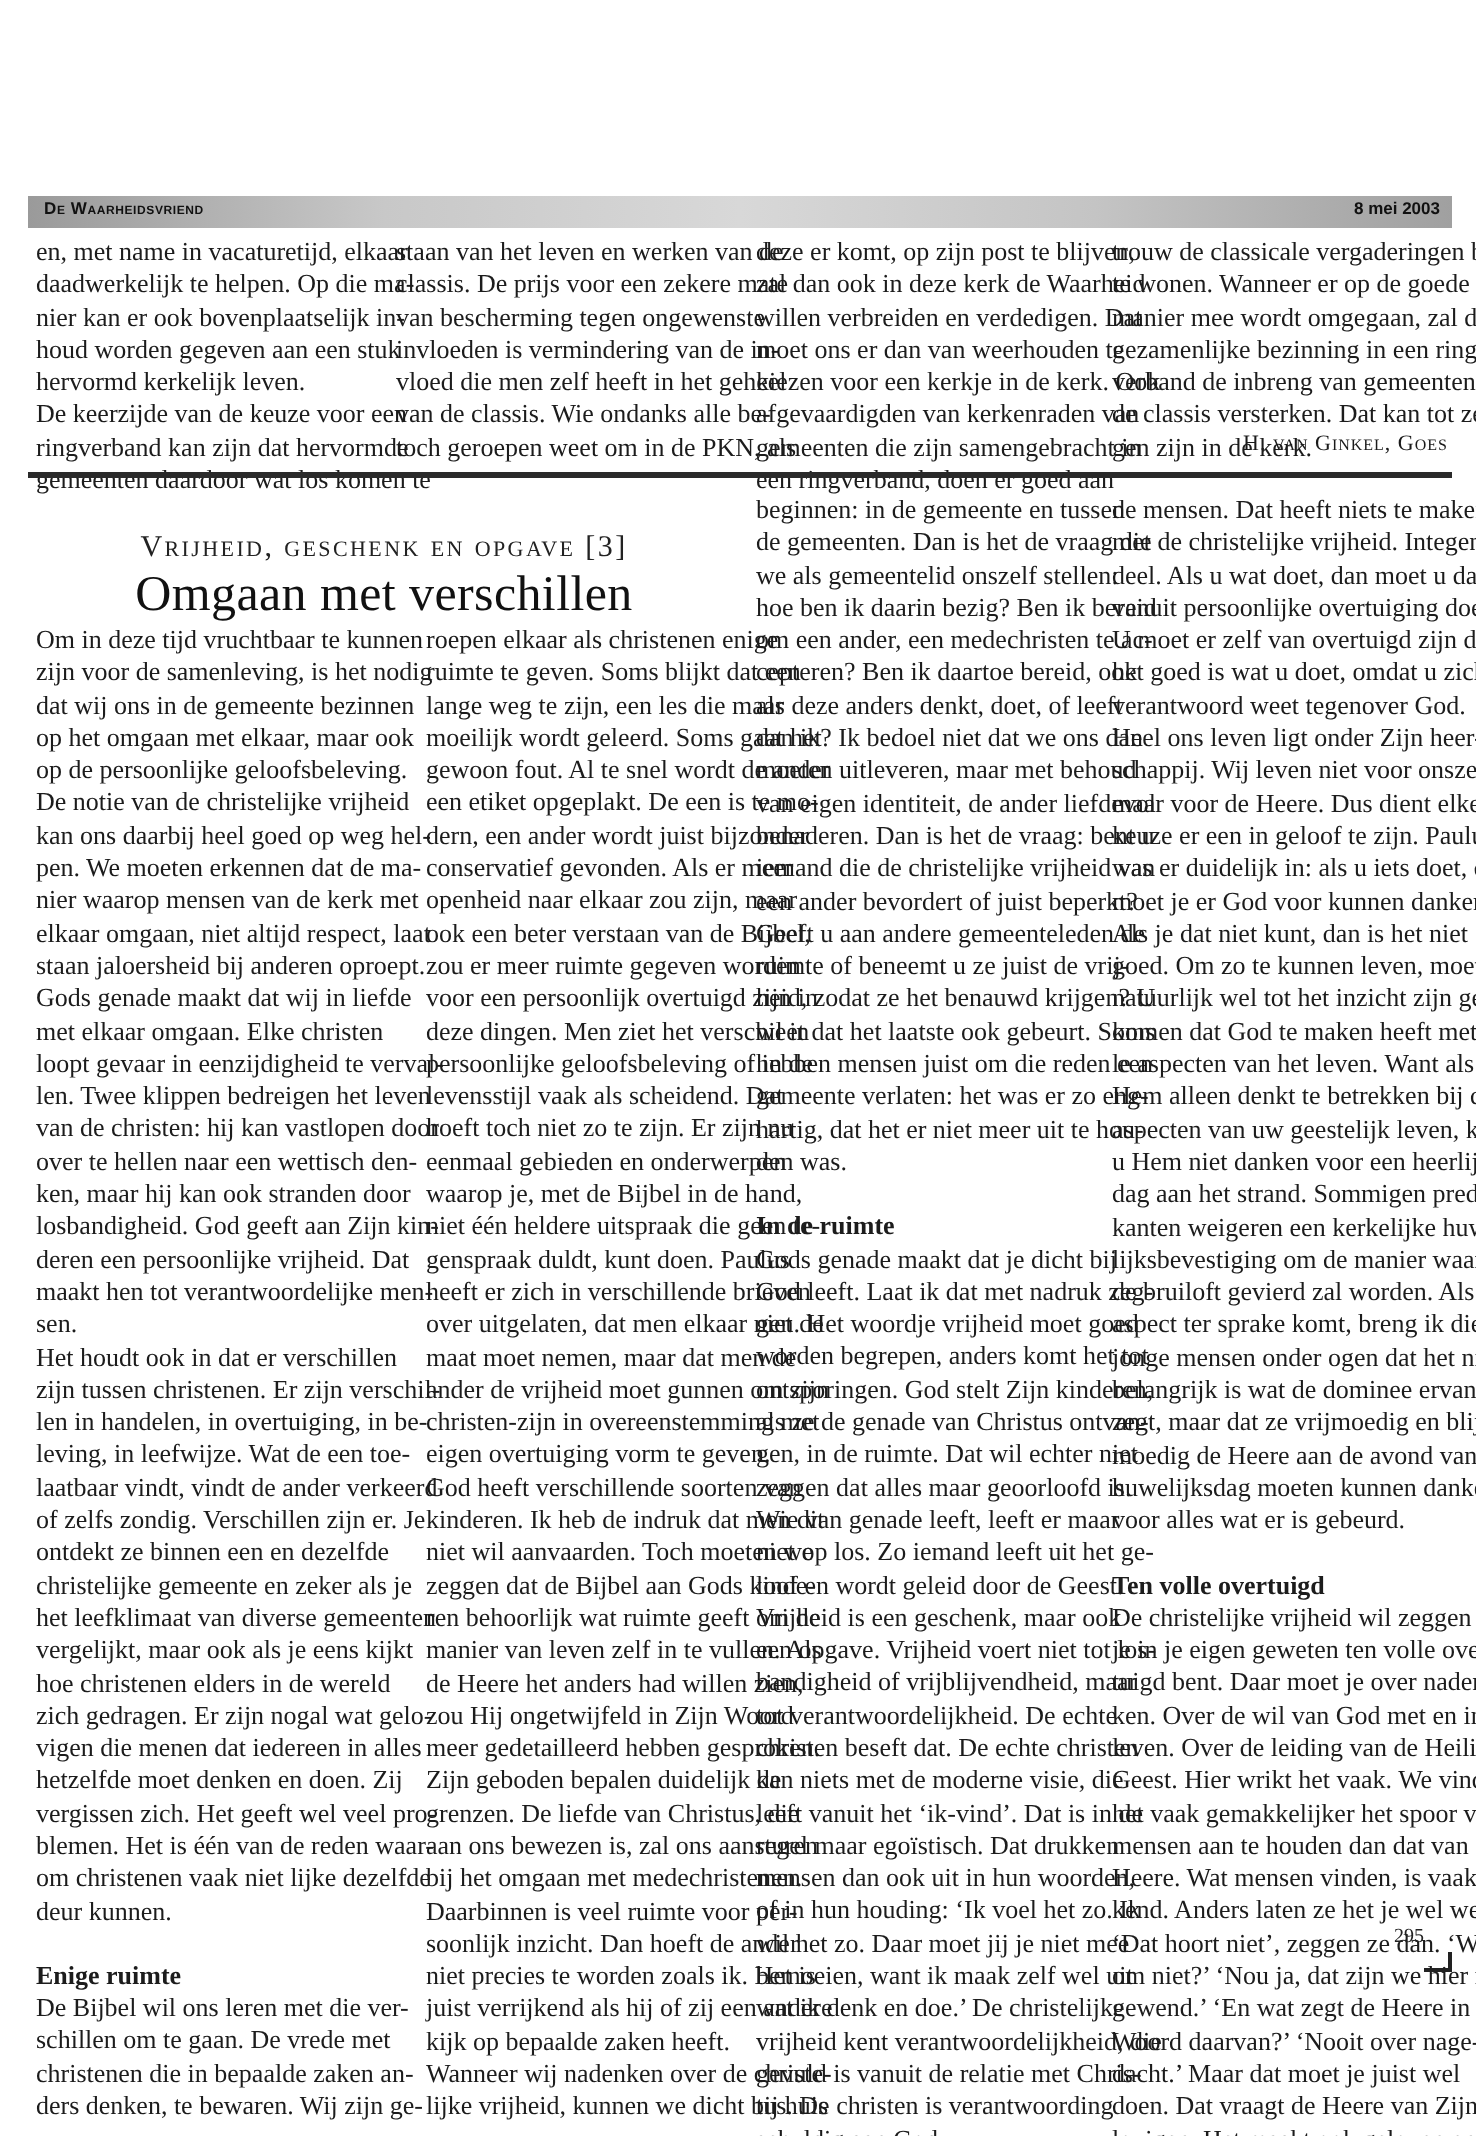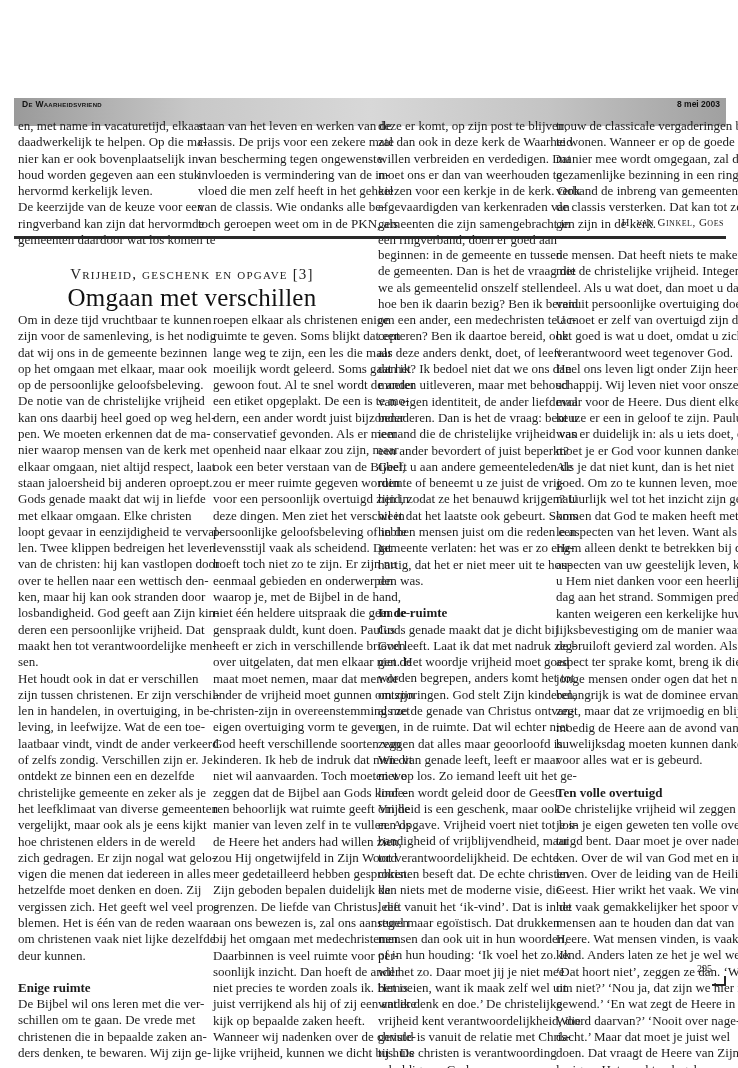--- a/index.html
+++ b/index.html
@@ -2,21 +2,21 @@
 <html><head>
 <meta charset="utf-8">
 <style>
   html, body { margin: 0; padding: 0; background: #ffffff; }
   body {
     width: 738px; height: 1068px; position: relative; overflow: hidden;
     font-family: "DejaVu Serif", "Liberation Serif", serif;
     color: #1a1a1a;
   }
   .band {
-    position: absolute; left: 14px; top: 98px; width: 712px; height: 28px;
+    position: absolute; left: 14px; top: 98px; width: 712px; height: 16px;
     background: linear-gradient(90deg, #9a9a9a 0%, #c8c8c8 25%, #d8d8d8 50%, #c4c4c4 75%, #a0a0a0 100%);
     text-align: right;
   }
   .band-left {
     position: absolute; left: 8px; top: 0px; font-family: "Liberation Sans", sans-serif;
     font-size: 8.5px; font-weight: bold; letter-spacing: 0.3px; color: #111; line-height: 12px;
     font-variant: small-caps;
   }
   .band-right {
     position: absolute; right: 6px; top: 0px; font-family: "Liberation Sans", sans-serif;

